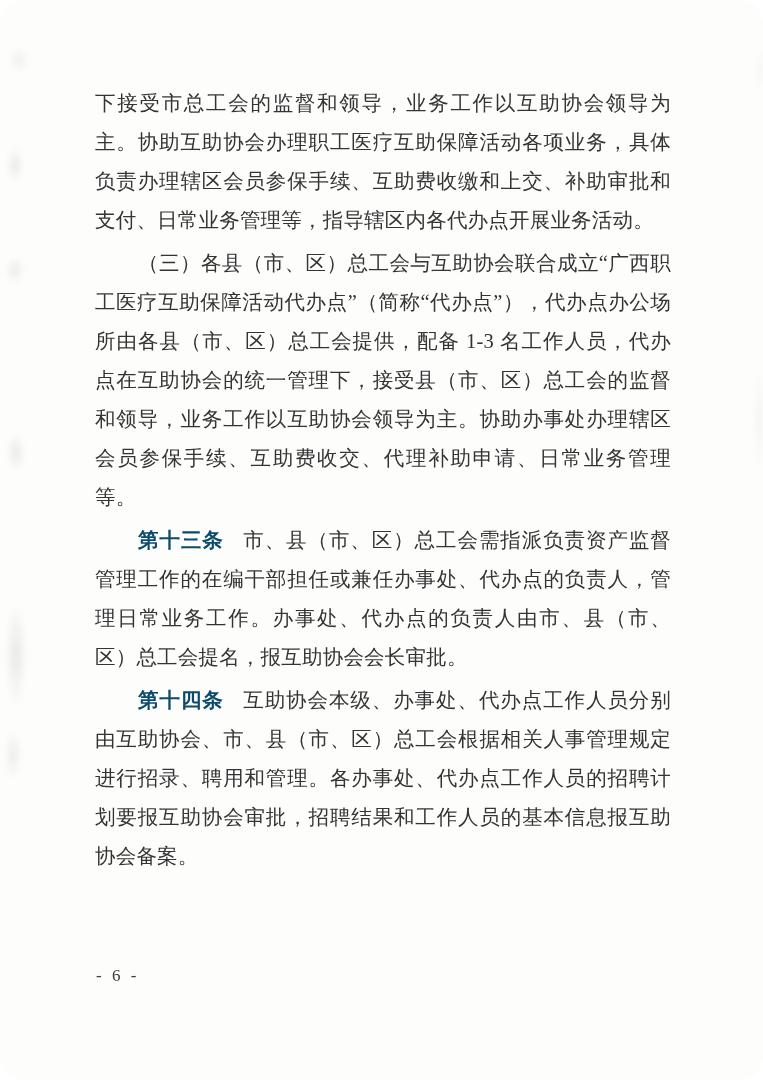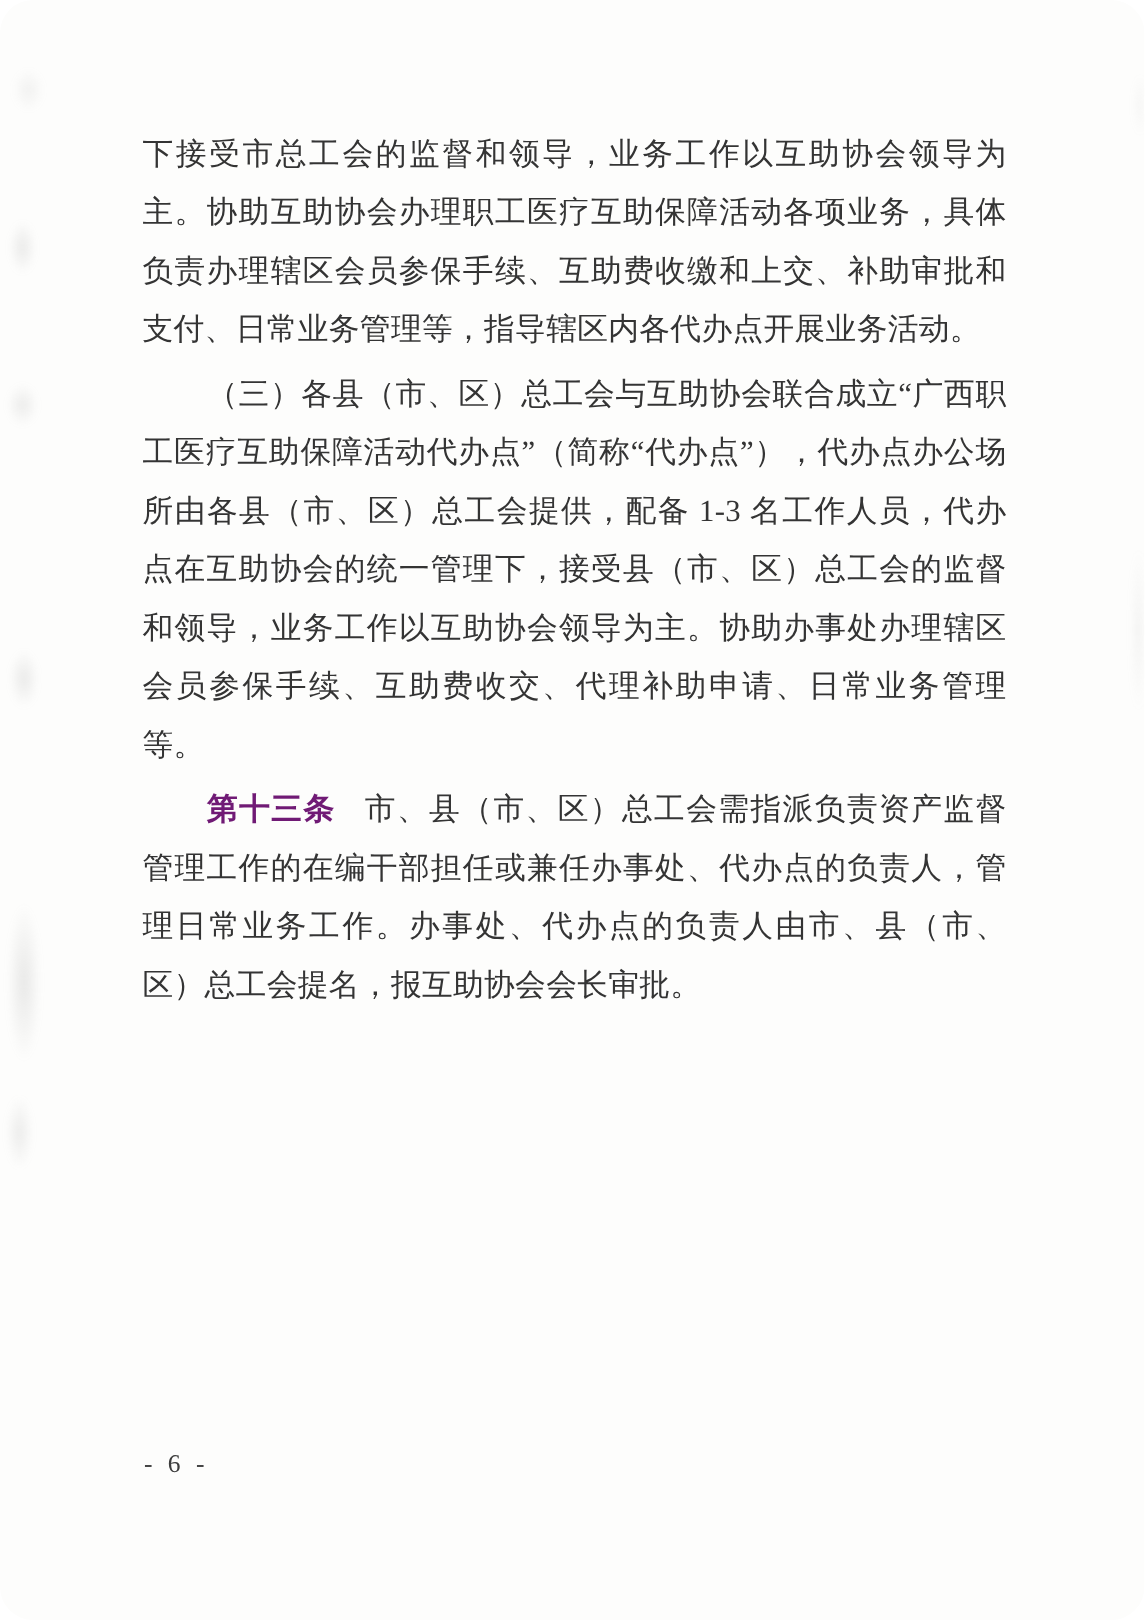--- a/index.html
+++ b/index.html
@@ -54,21 +54,21 @@
     margin: 0;
   }
   .para + .para {
     margin-top: 4px;
   }
   .para.indent {
     text-indent: 2.1em;
   }
   .article-head {
     font-weight: bold;
-    color: #701a75;
+    color: #0c4a6e;
     margin-right: 0.95em;
   }
   .page-number {
     position: absolute;
     left: 96px;
     top: 964px;
     font-size: 17px;
     line-height: 24px;
     letter-spacing: 3px;
     color: #3c3c3c;
@@ -91,19 +91,22 @@
 
     <p class="para indent">
       <span>（三）各县（市、区）总工会与互助协会联合成立“广西职工医疗互助保障活动代办点”（简称“代办点”），代办点办公场所由各县（市、区）总工会提供，配备 1-3 名工作人员，代办点在互助协会的统一管理下，接受县（市、区）总工会的监督和领导，业务工作以互助协会领导为主。协助办事处办理辖区会员参保手续、互助费收交、代理补助申请、日常业务管理等。</span>
     </p>
 
 
     <p class="para indent">
       <span class="article-head">第十三条</span><span>市、县（市、区）总工会需指派负责资产监督管理工作的在编干部担任或兼任办事处、代办点的负责人，管理日常业务工作。办事处、代办点的负责人由市、县（市、区）总工会提名，报互助协会会长审批。</span>
     </p>
 
+    <p class="para indent">
+      <span class="article-head">第十四条</span><span>互助协会本级、办事处、代办点工作人员分别由互助协会、市、县（市、区）总工会根据相关人事管理规定进行招录、聘用和管理。各办事处、代办点工作人员的招聘计划要报互助协会审批，招聘结果和工作人员的基本信息报互助协会备案。</span>
+    </p>
 
 
   </div>
 
   <div class="page-number">- 6 -</div>
 
 </div>
 
 </body></html>

